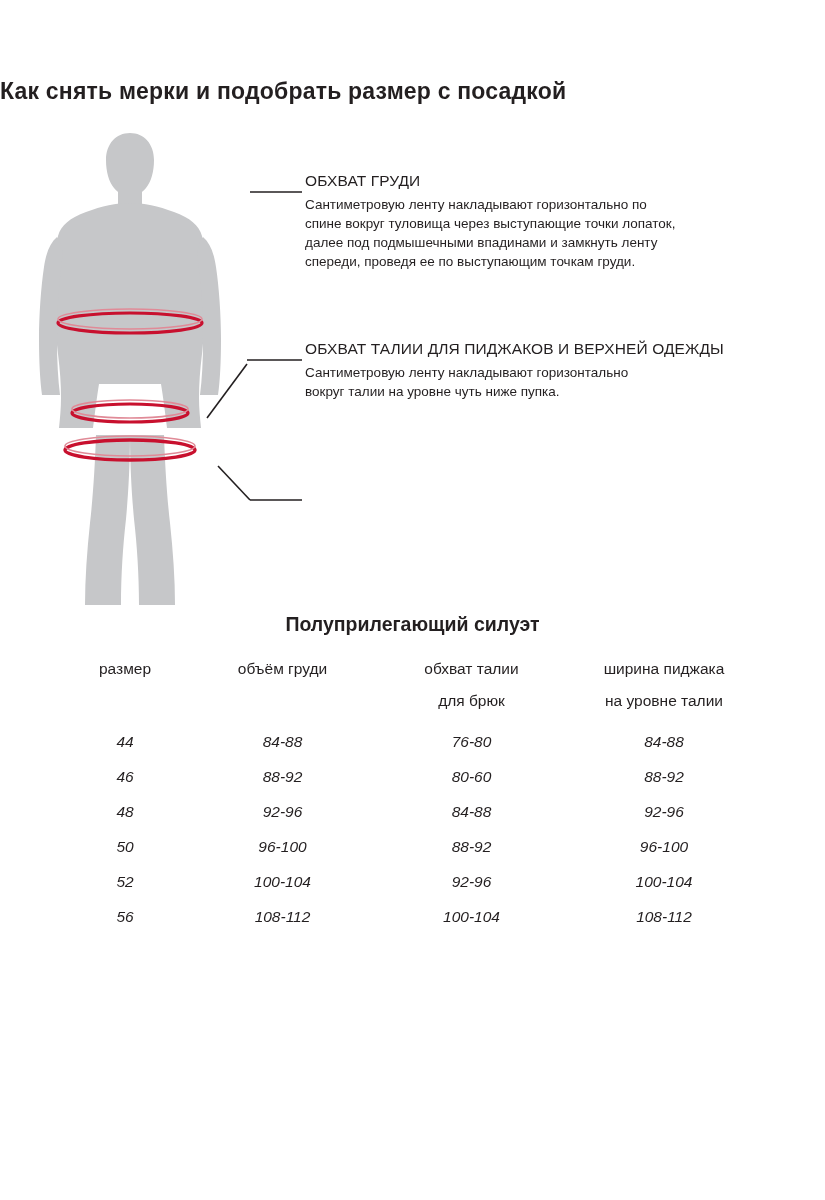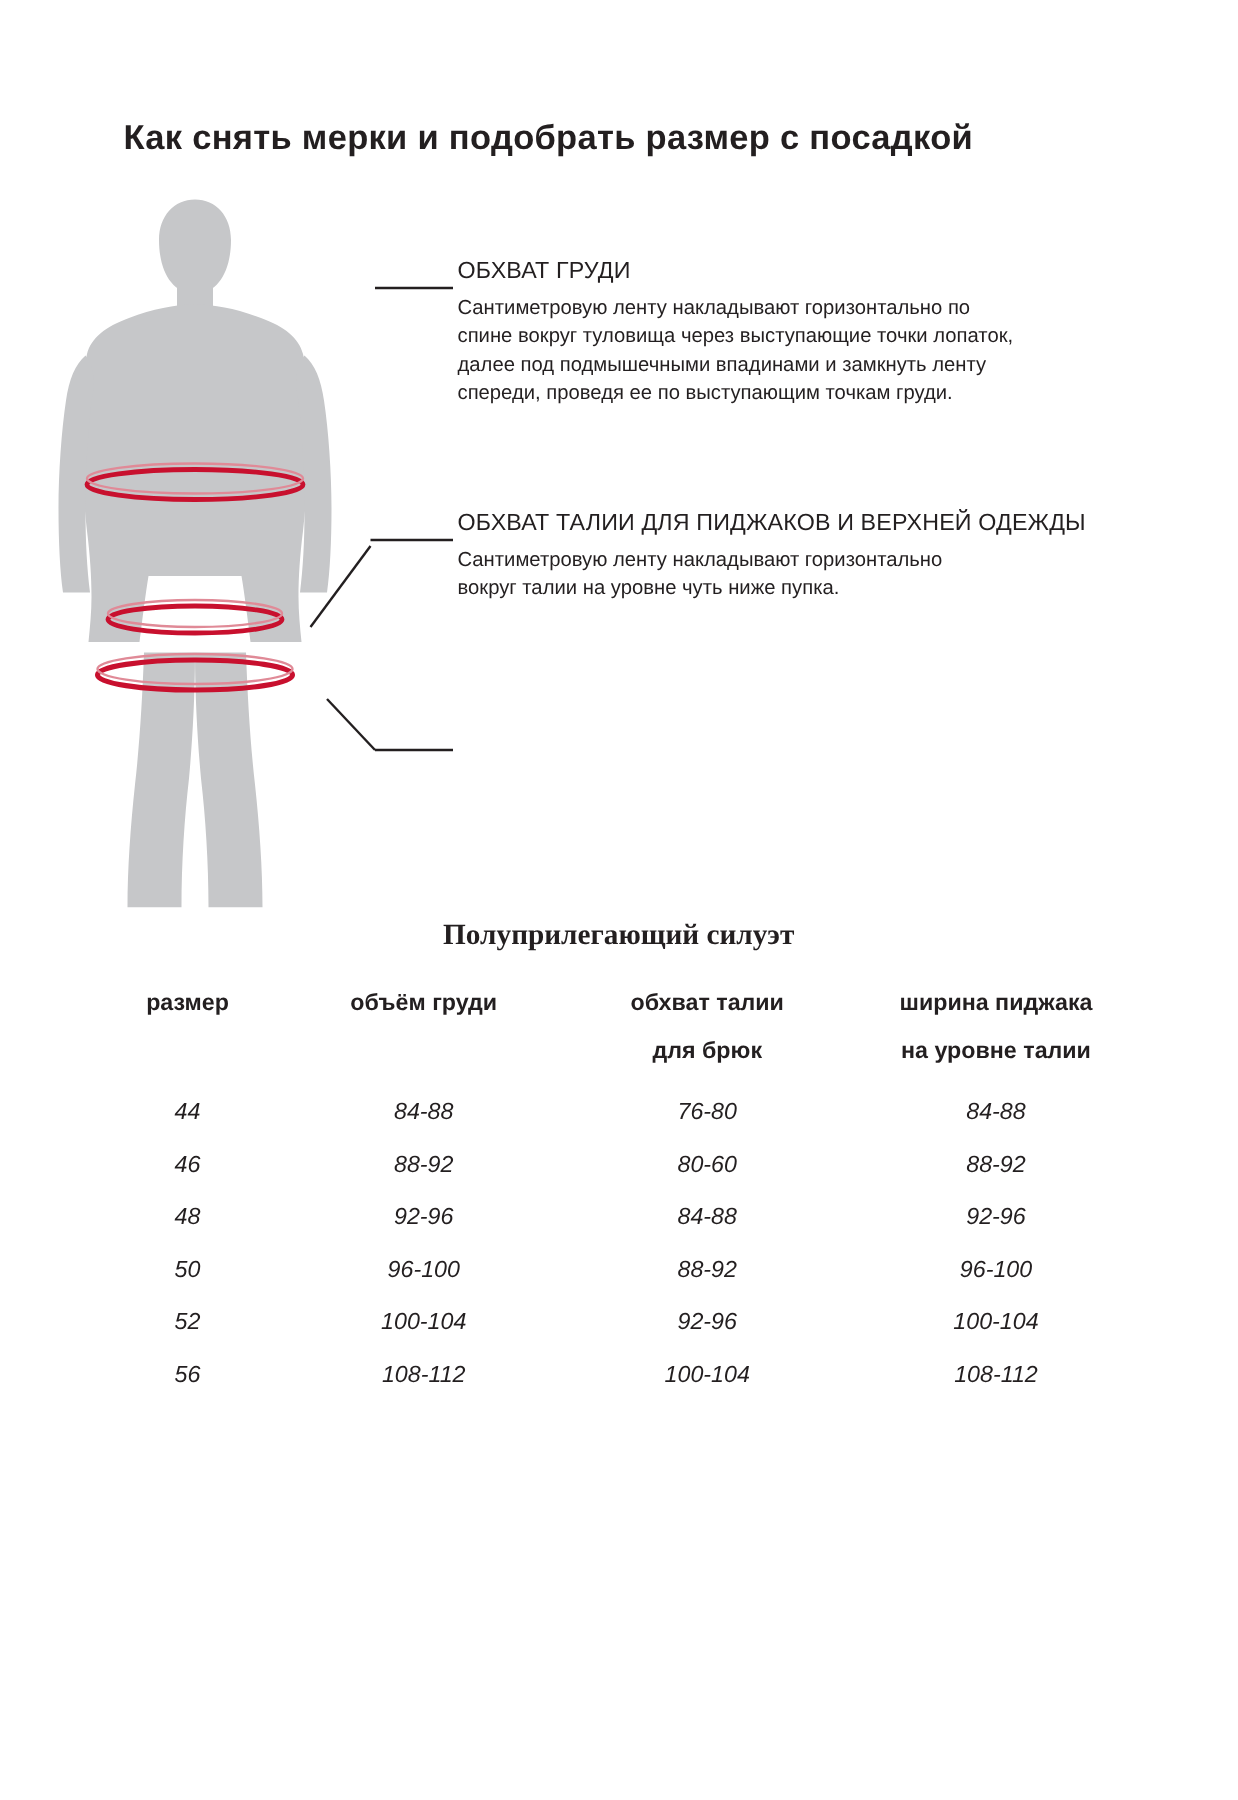--- a/index.html
+++ b/index.html
@@ -18,21 +18,21 @@
   .page {
     position: relative;
     width: 825px;
     height: 1200px;
   }
   .main-title {
     position: absolute;
     top: 78px;
     left: 0;
     width: 731px;
-    text-align: center;
+    text-align: left;
     font-size: 23px;
     font-weight: bold;
     letter-spacing: 0.2px;
   }
 
   
   .figure {
     position: absolute;
     left: 30px;
     top: 125px;
@@ -64,32 +64,31 @@
 
   
   .section-title {
     position: absolute;
     top: 613px;
     left: 0;
     width: 825px;
     text-align: center;
     font-size: 19.5px;
     font-weight: bold;
-    font-family: Liberation Serif, serif;
   }
   table.size-table {
     position: absolute;
     top: 660px;
     left: 62px;
     width: 700px;
     border-collapse: collapse;
     font-size: 15.5px;
   }
   table.size-table th {
-    font-weight: bold;
+    font-weight: normal;
     padding: 0 0 2px 0;
     vertical-align: top;
   }
   table.size-table th .sub {
     display: block;
     margin-top: 14px;
     white-space: nowrap;
   }
   table.size-table th .sub.empty { visibility: hidden; }
   table.size-table td {

